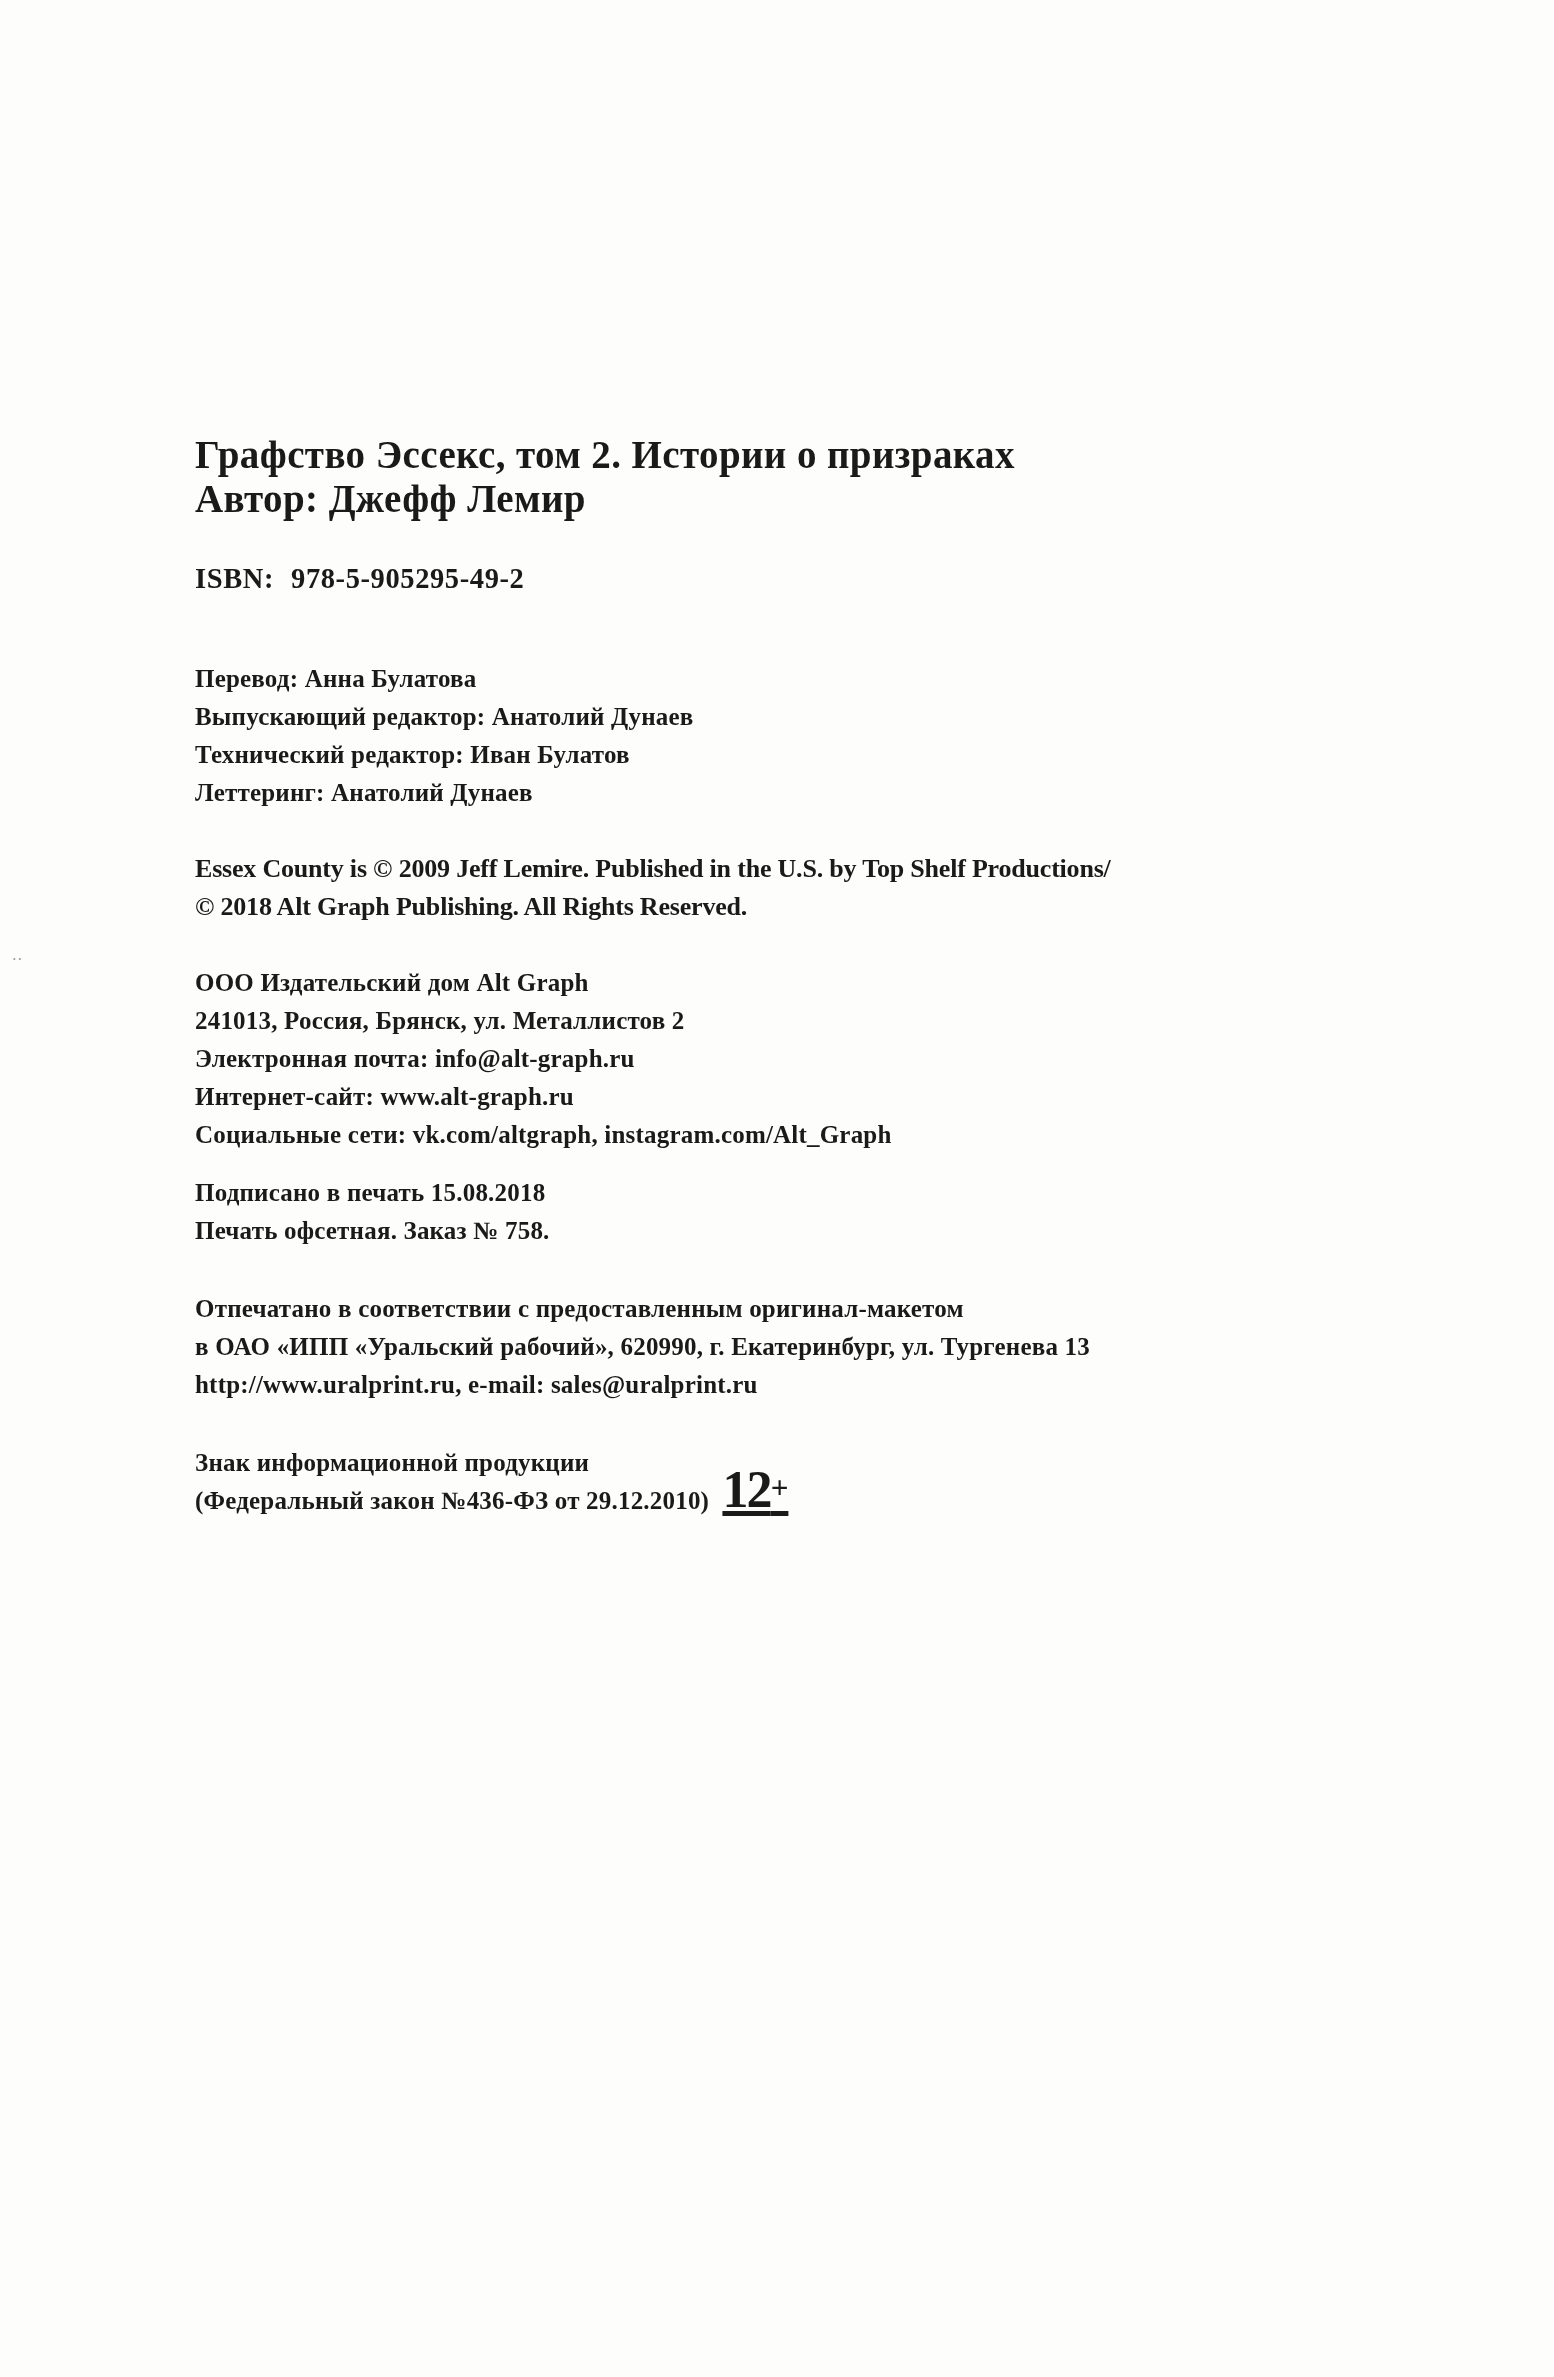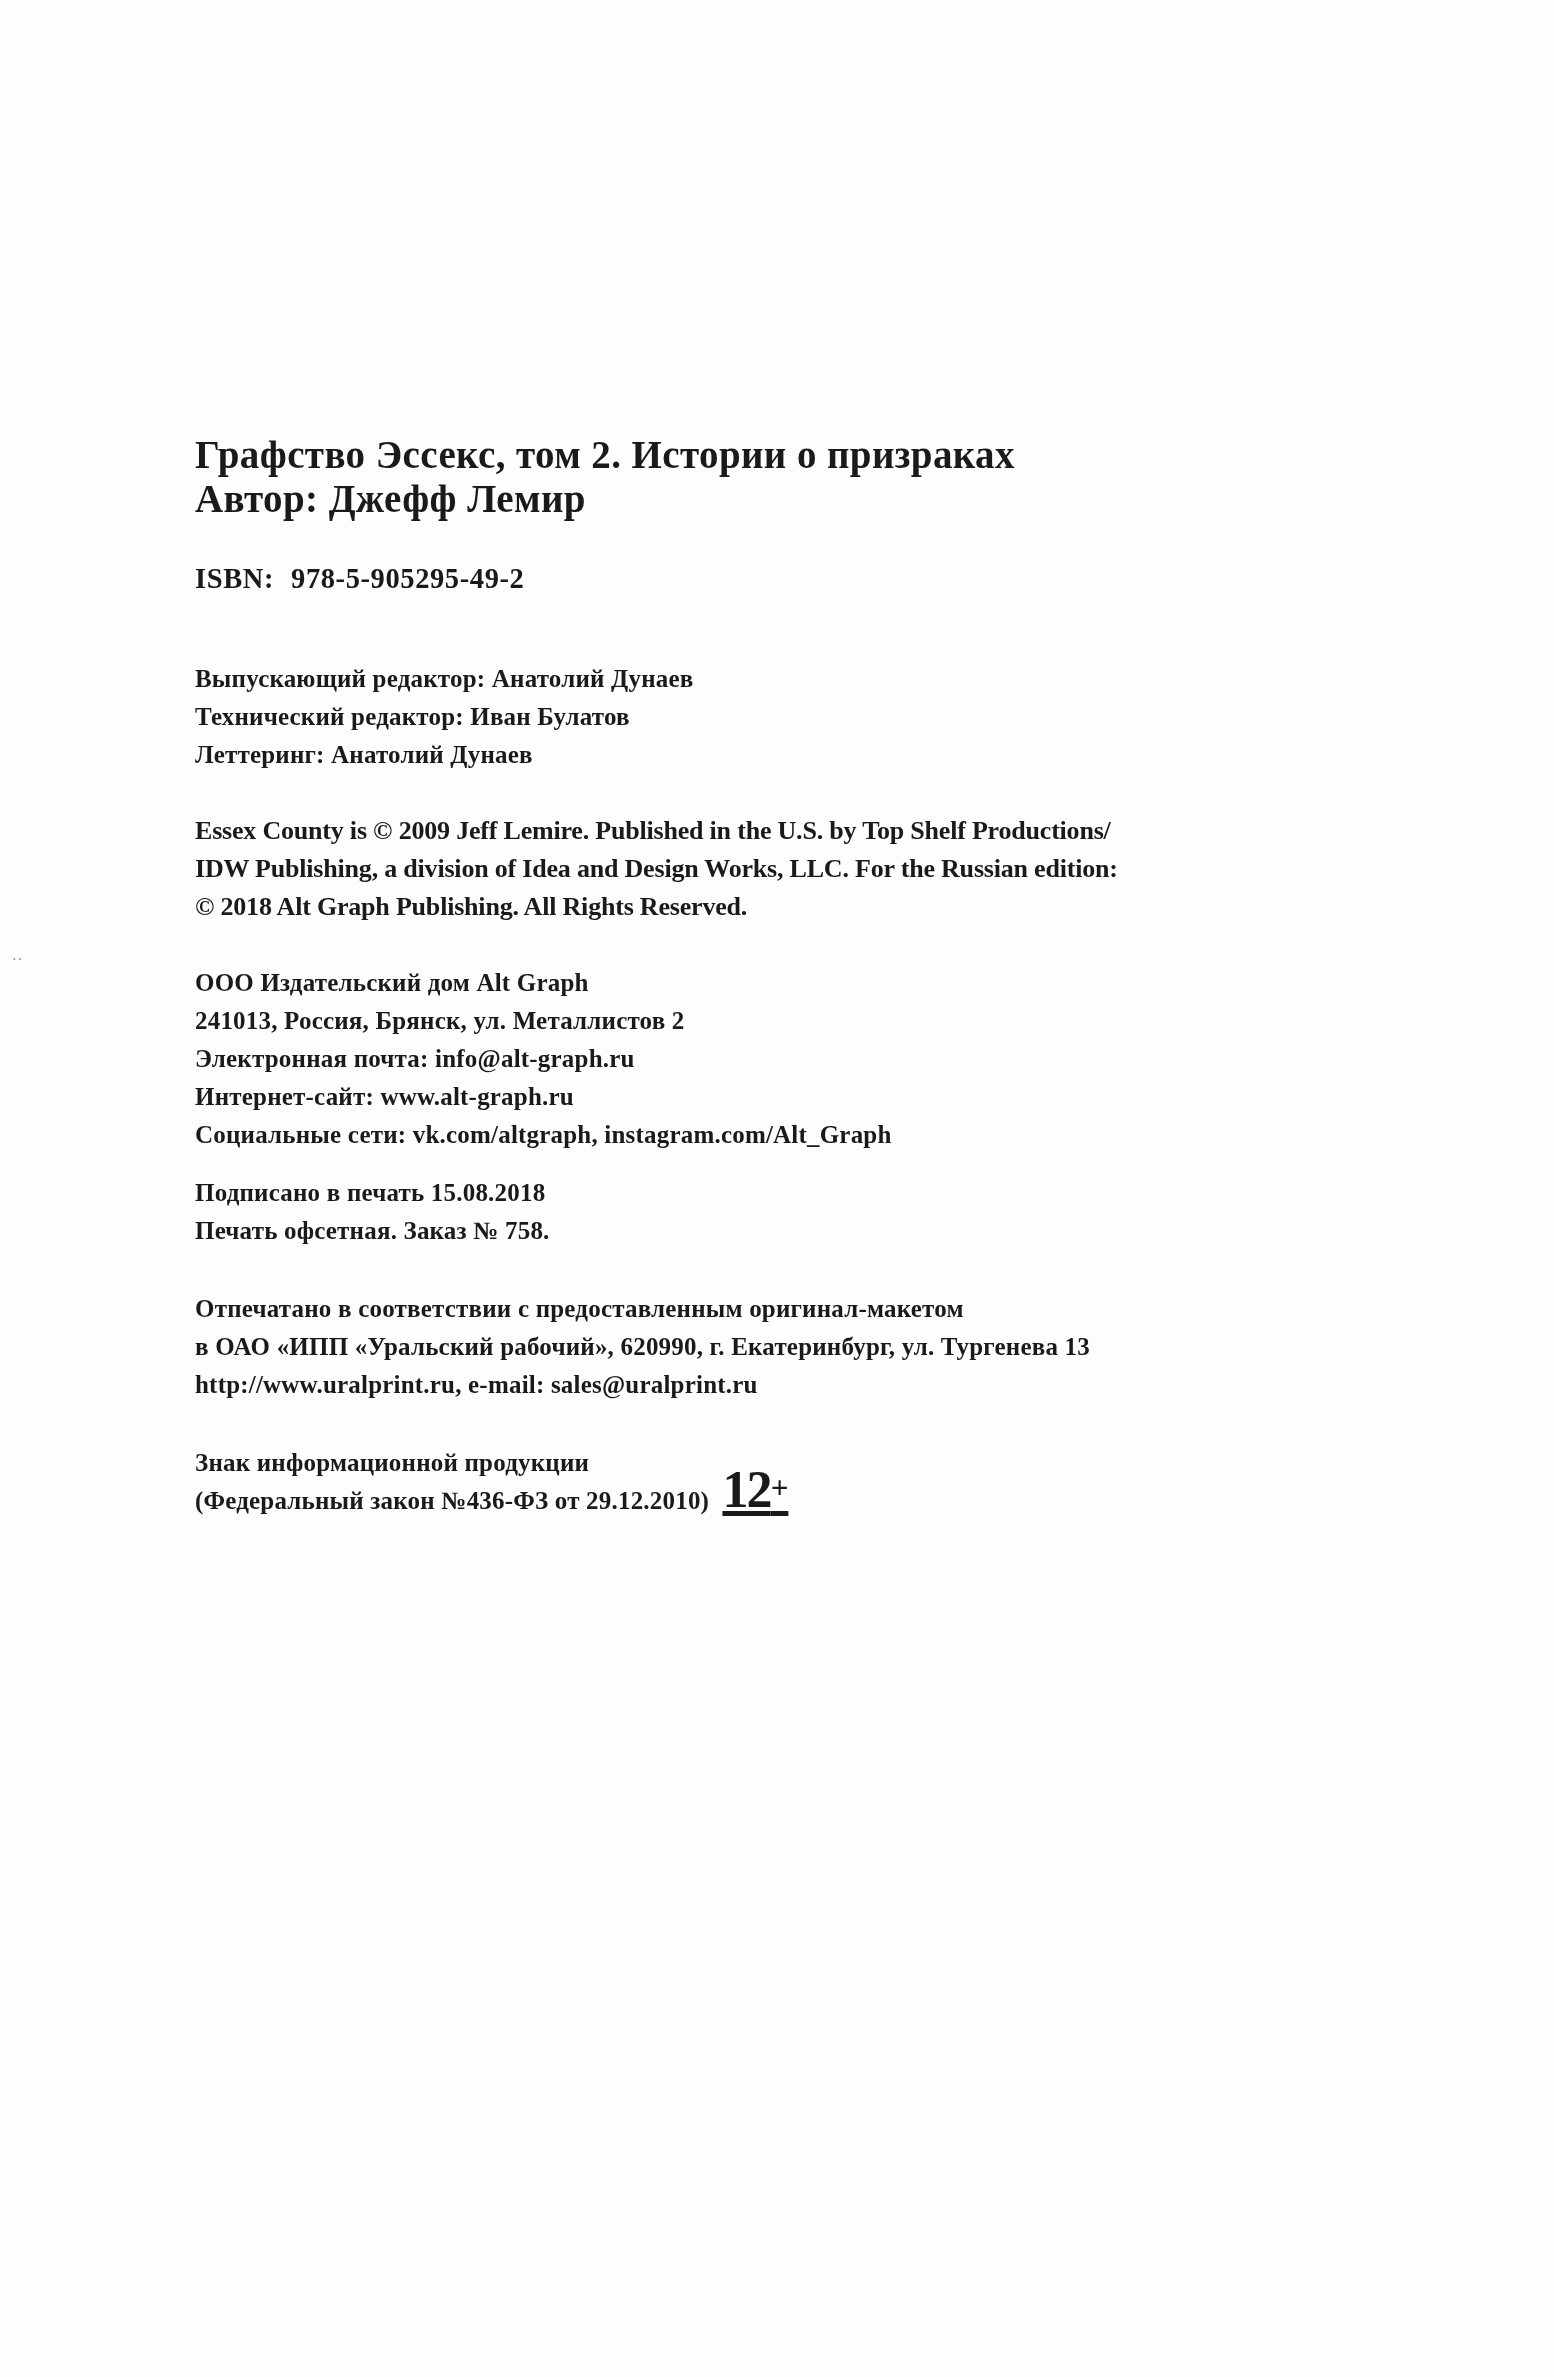--- a/index.html
+++ b/index.html
@@ -101,28 +101,28 @@
     <div class="title-block">
       <div class="line">Графство Эссекс, том 2. Истории о призраках</div>
       <div class="line">Автор: Джефф Лемир</div>
     </div>
 
     <div class="isbn-block line">
       <span>ISBN:</span><span class="isbn-value">978-5-905295-49-2</span>
     </div>
 
     <div class="ru-body credits-block">
+      <div class="line">Перевод: Анна Булатова</div>
       <div class="line">Выпускающий редактор: Анатолий Дунаев</div>
       <div class="line">Технический редактор: Иван Булатов</div>
       <div class="line">Леттеринг: Анатолий Дунаев</div>
     </div>
 
     <div class="copyright-en-block">
       <div class="line">Essex County is © 2009 Jeff Lemire. Published in the U.S. by Top Shelf Productions/</div>
-      <div class="line">IDW Publishing, a division of Idea and Design Works, LLC. For the Russian edition:</div>
       <div class="line">© 2018 Alt Graph Publishing. All Rights Reserved.</div>
     </div>
 
     <div class="ru-body publisher-block">
       <div class="line"><span>ООО Издательский дом </span><span class="italic">Alt Graph</span></div>
       <div class="line">241013, Россия, Брянск, ул. Металлистов 2</div>
       <div class="line">Электронная почта: info@alt-graph.ru</div>
       <div class="line">Интернет-сайт: www.alt-graph.ru</div>
       <div class="line">Социальные сети: vk.com/altgraph, instagram.com/Alt_Graph</div>
     </div>

